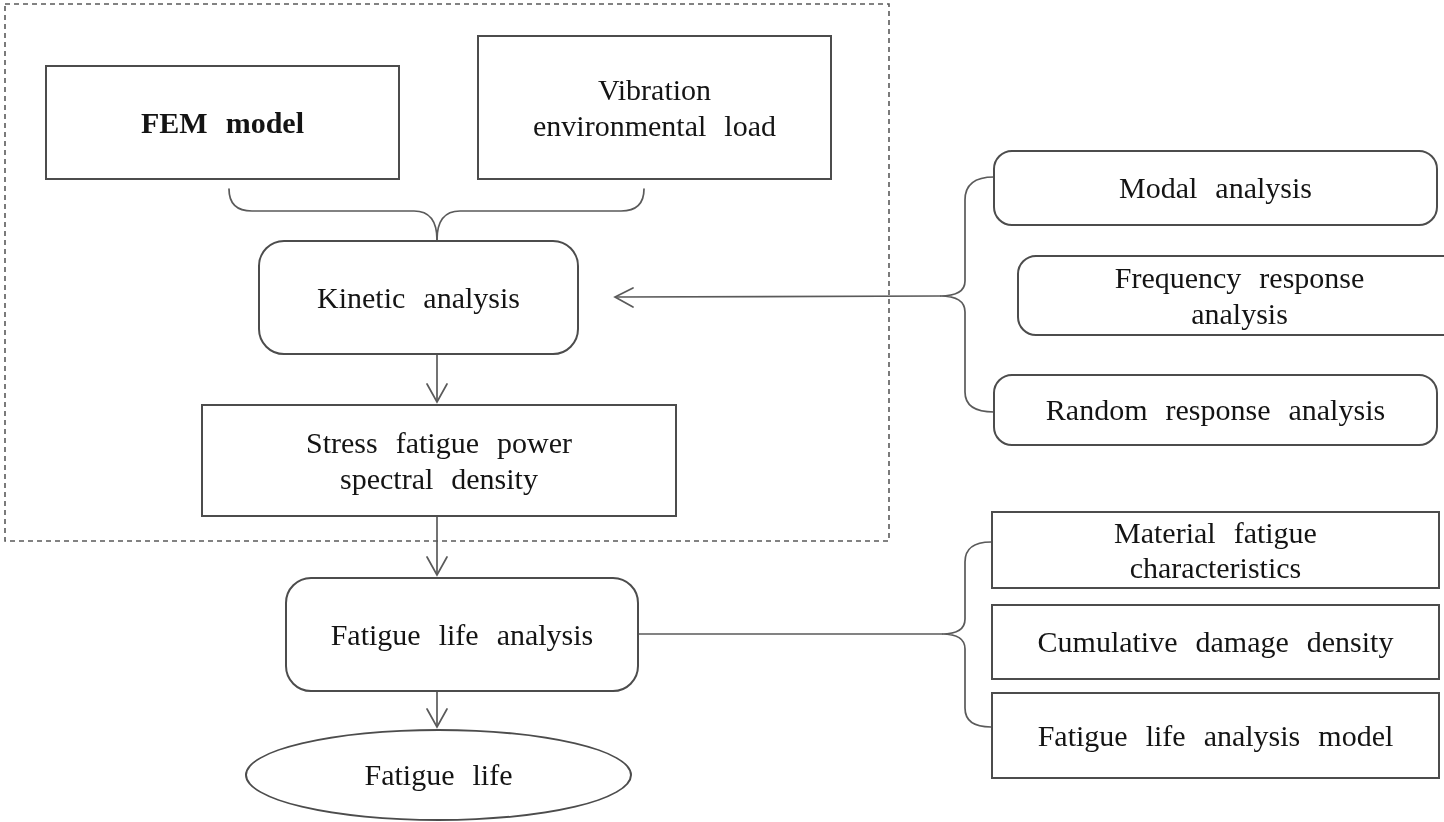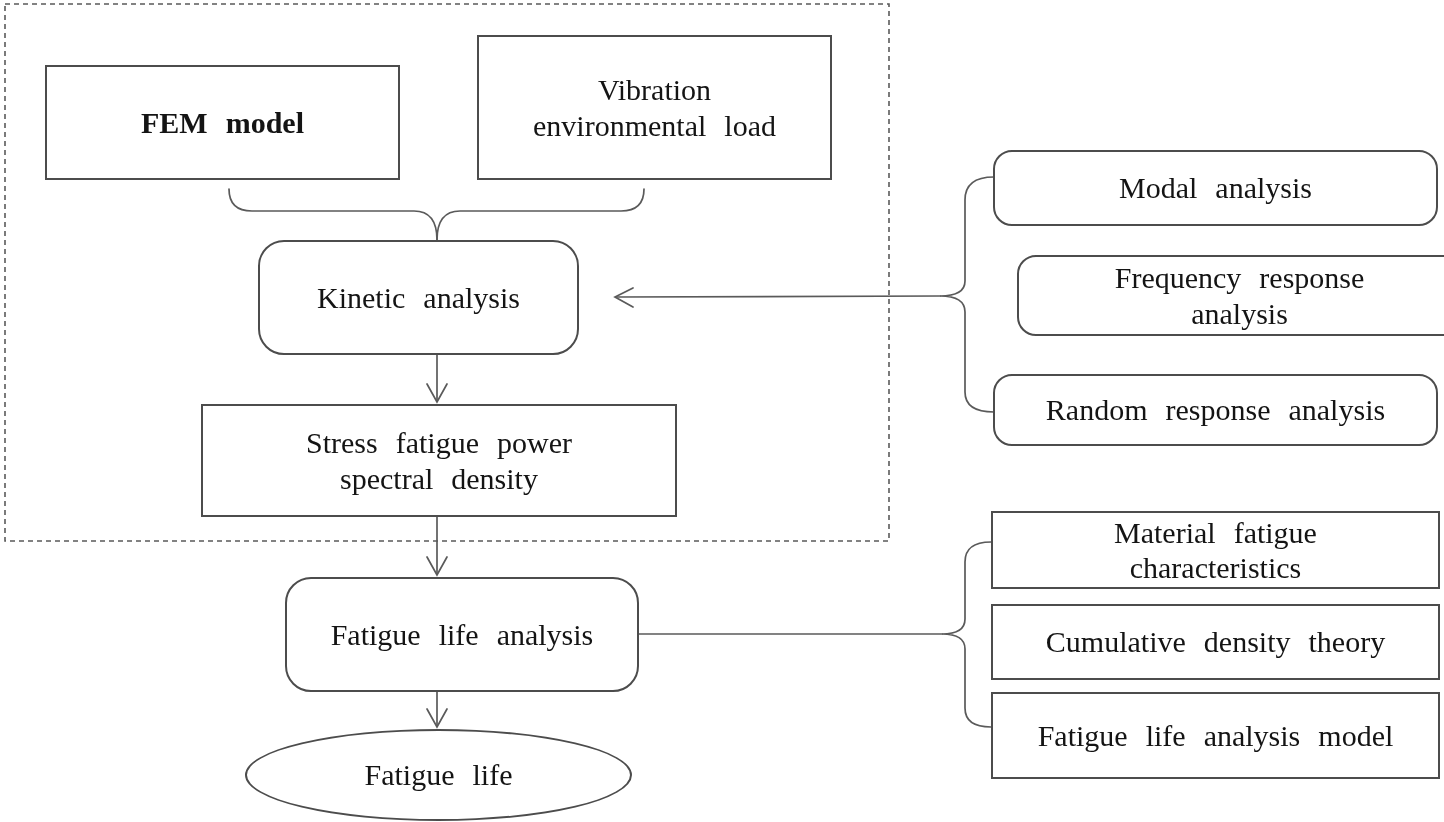--- a/index.html
+++ b/index.html
@@ -131,20 +131,20 @@
   <div class="node rounded-sm" style="left:993px; top:374px; width:445px; height:72px;">
     <span>Random response analysis</span>
   </div>
 
   <div class="node" style="left:991px; top:511px; width:449px; height:78px; line-height:35px;">
     <span>Material fatigue</span>
     <span>characteristics</span>
   </div>
 
   <div class="node" style="left:991px; top:604px; width:449px; height:76px;">
-    <span>Cumulative density theory</span>
+    <span>Cumulative damage density</span>
   </div>
 
   <div class="node" style="left:991px; top:692px; width:449px; height:87px;">
     <span>Fatigue life analysis model</span>
   </div>
 
 </div>
 
 </body></html>

